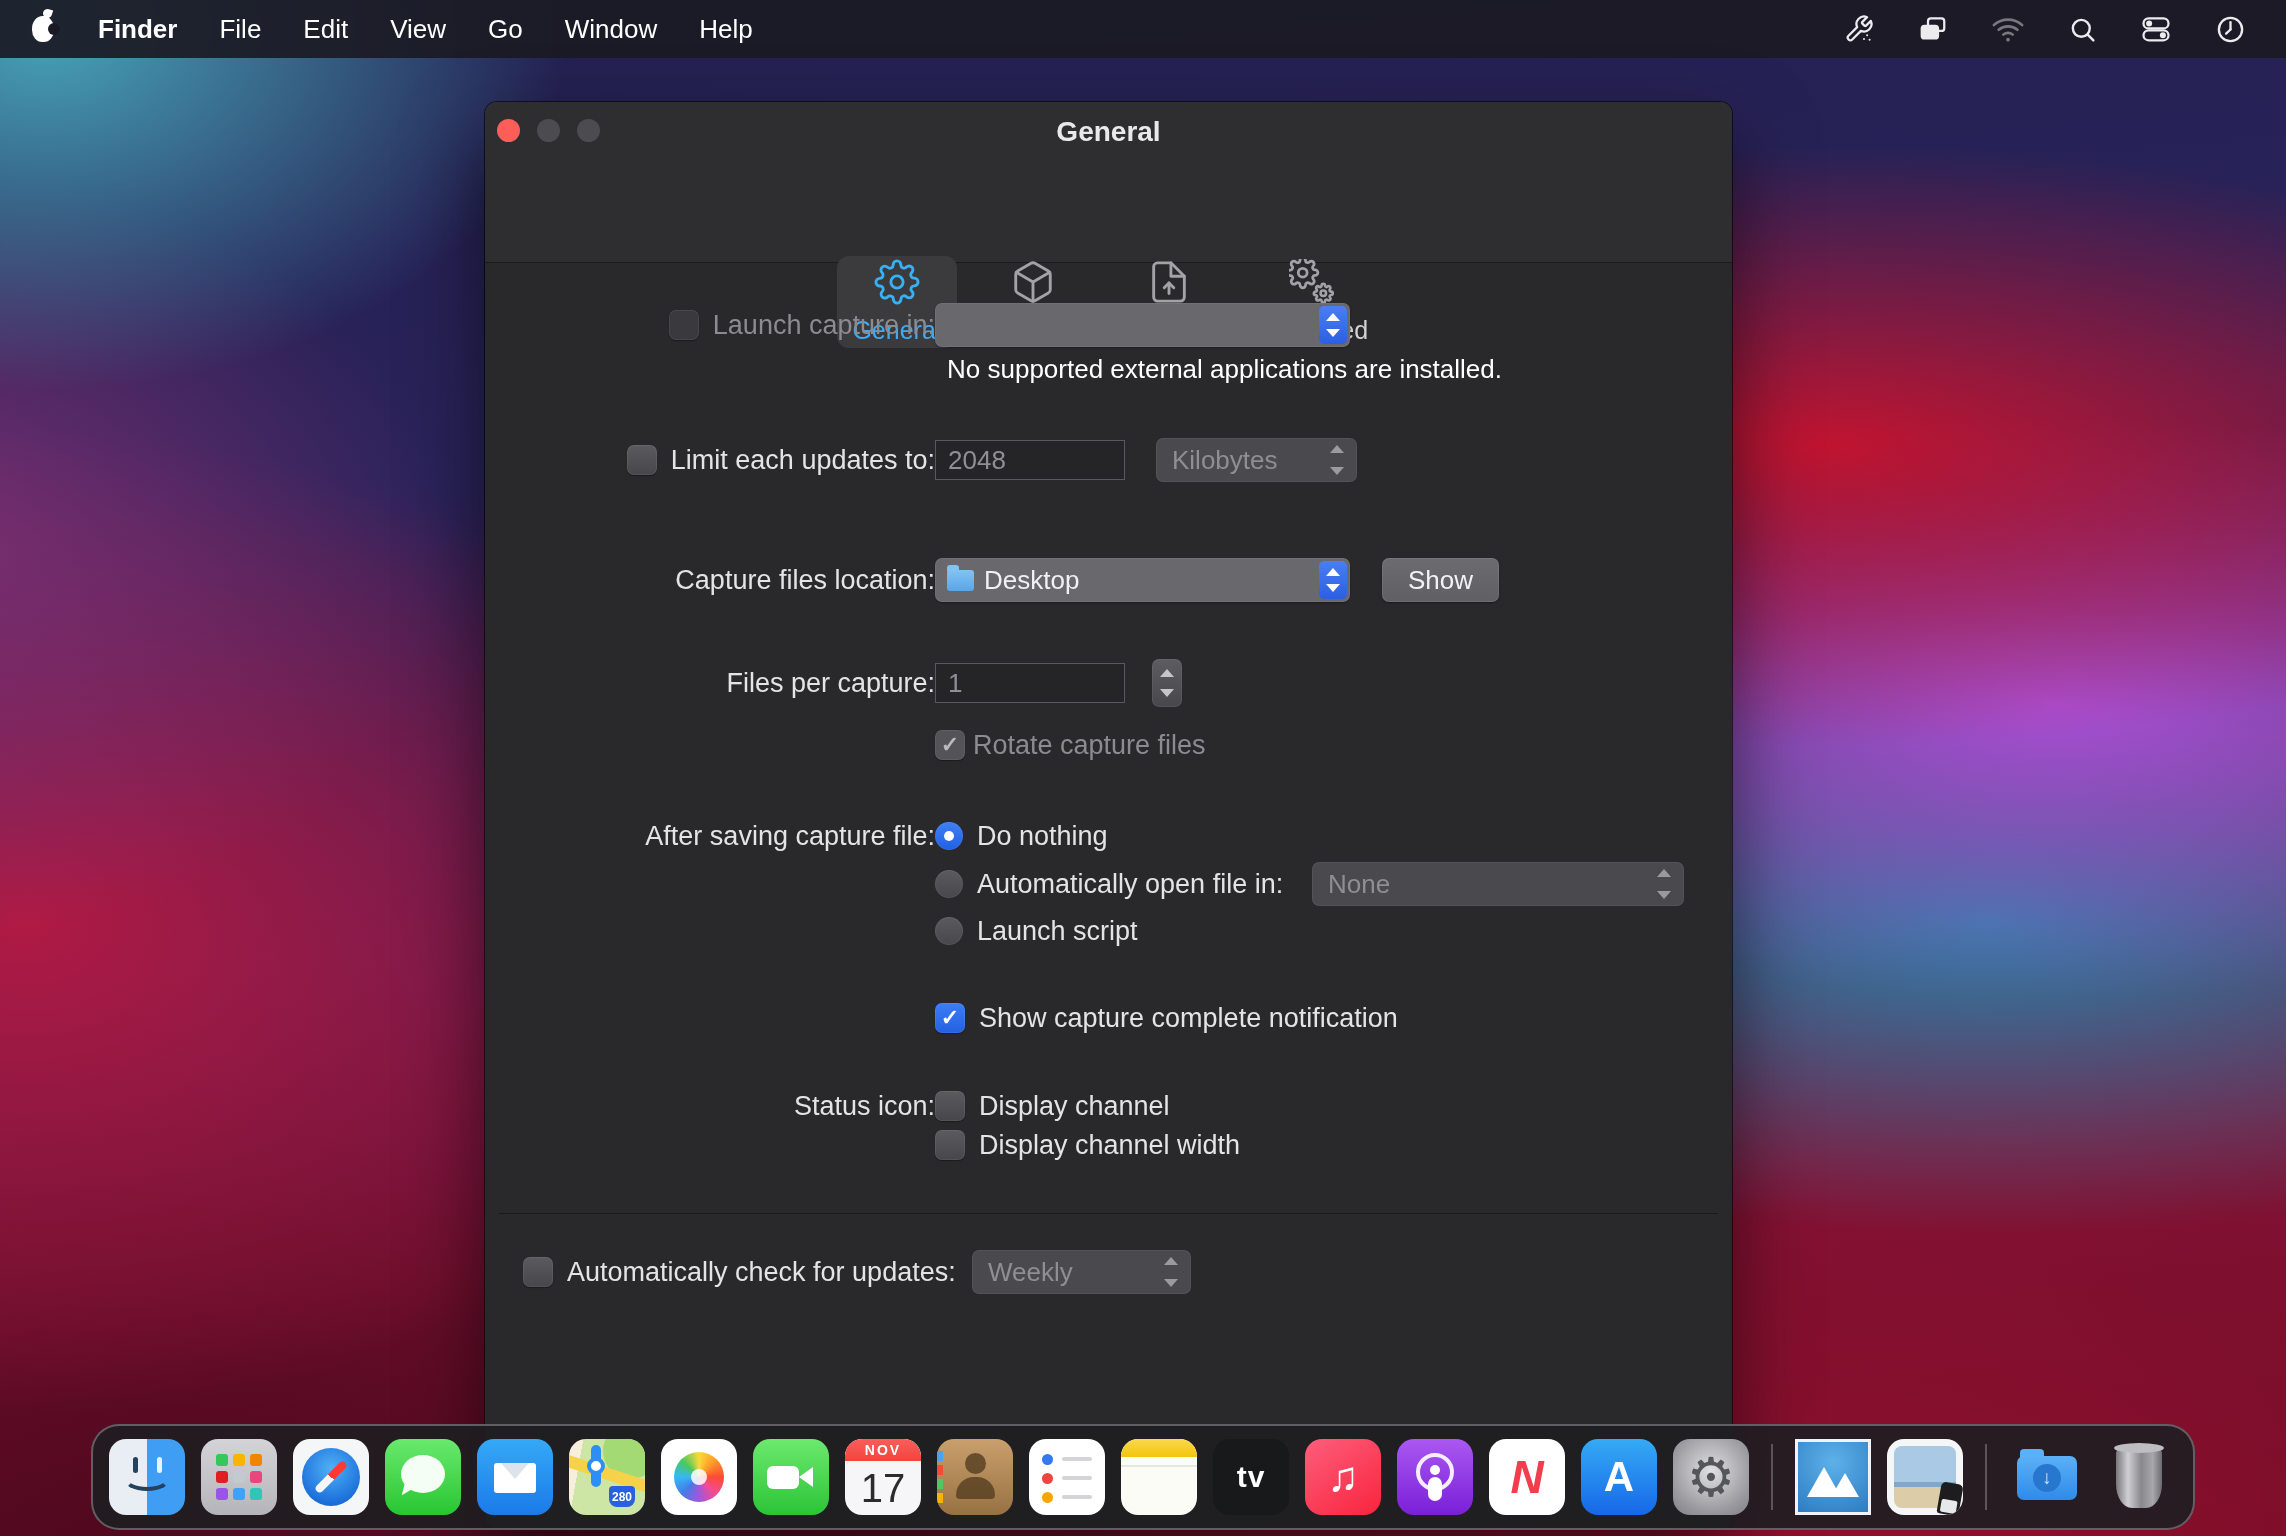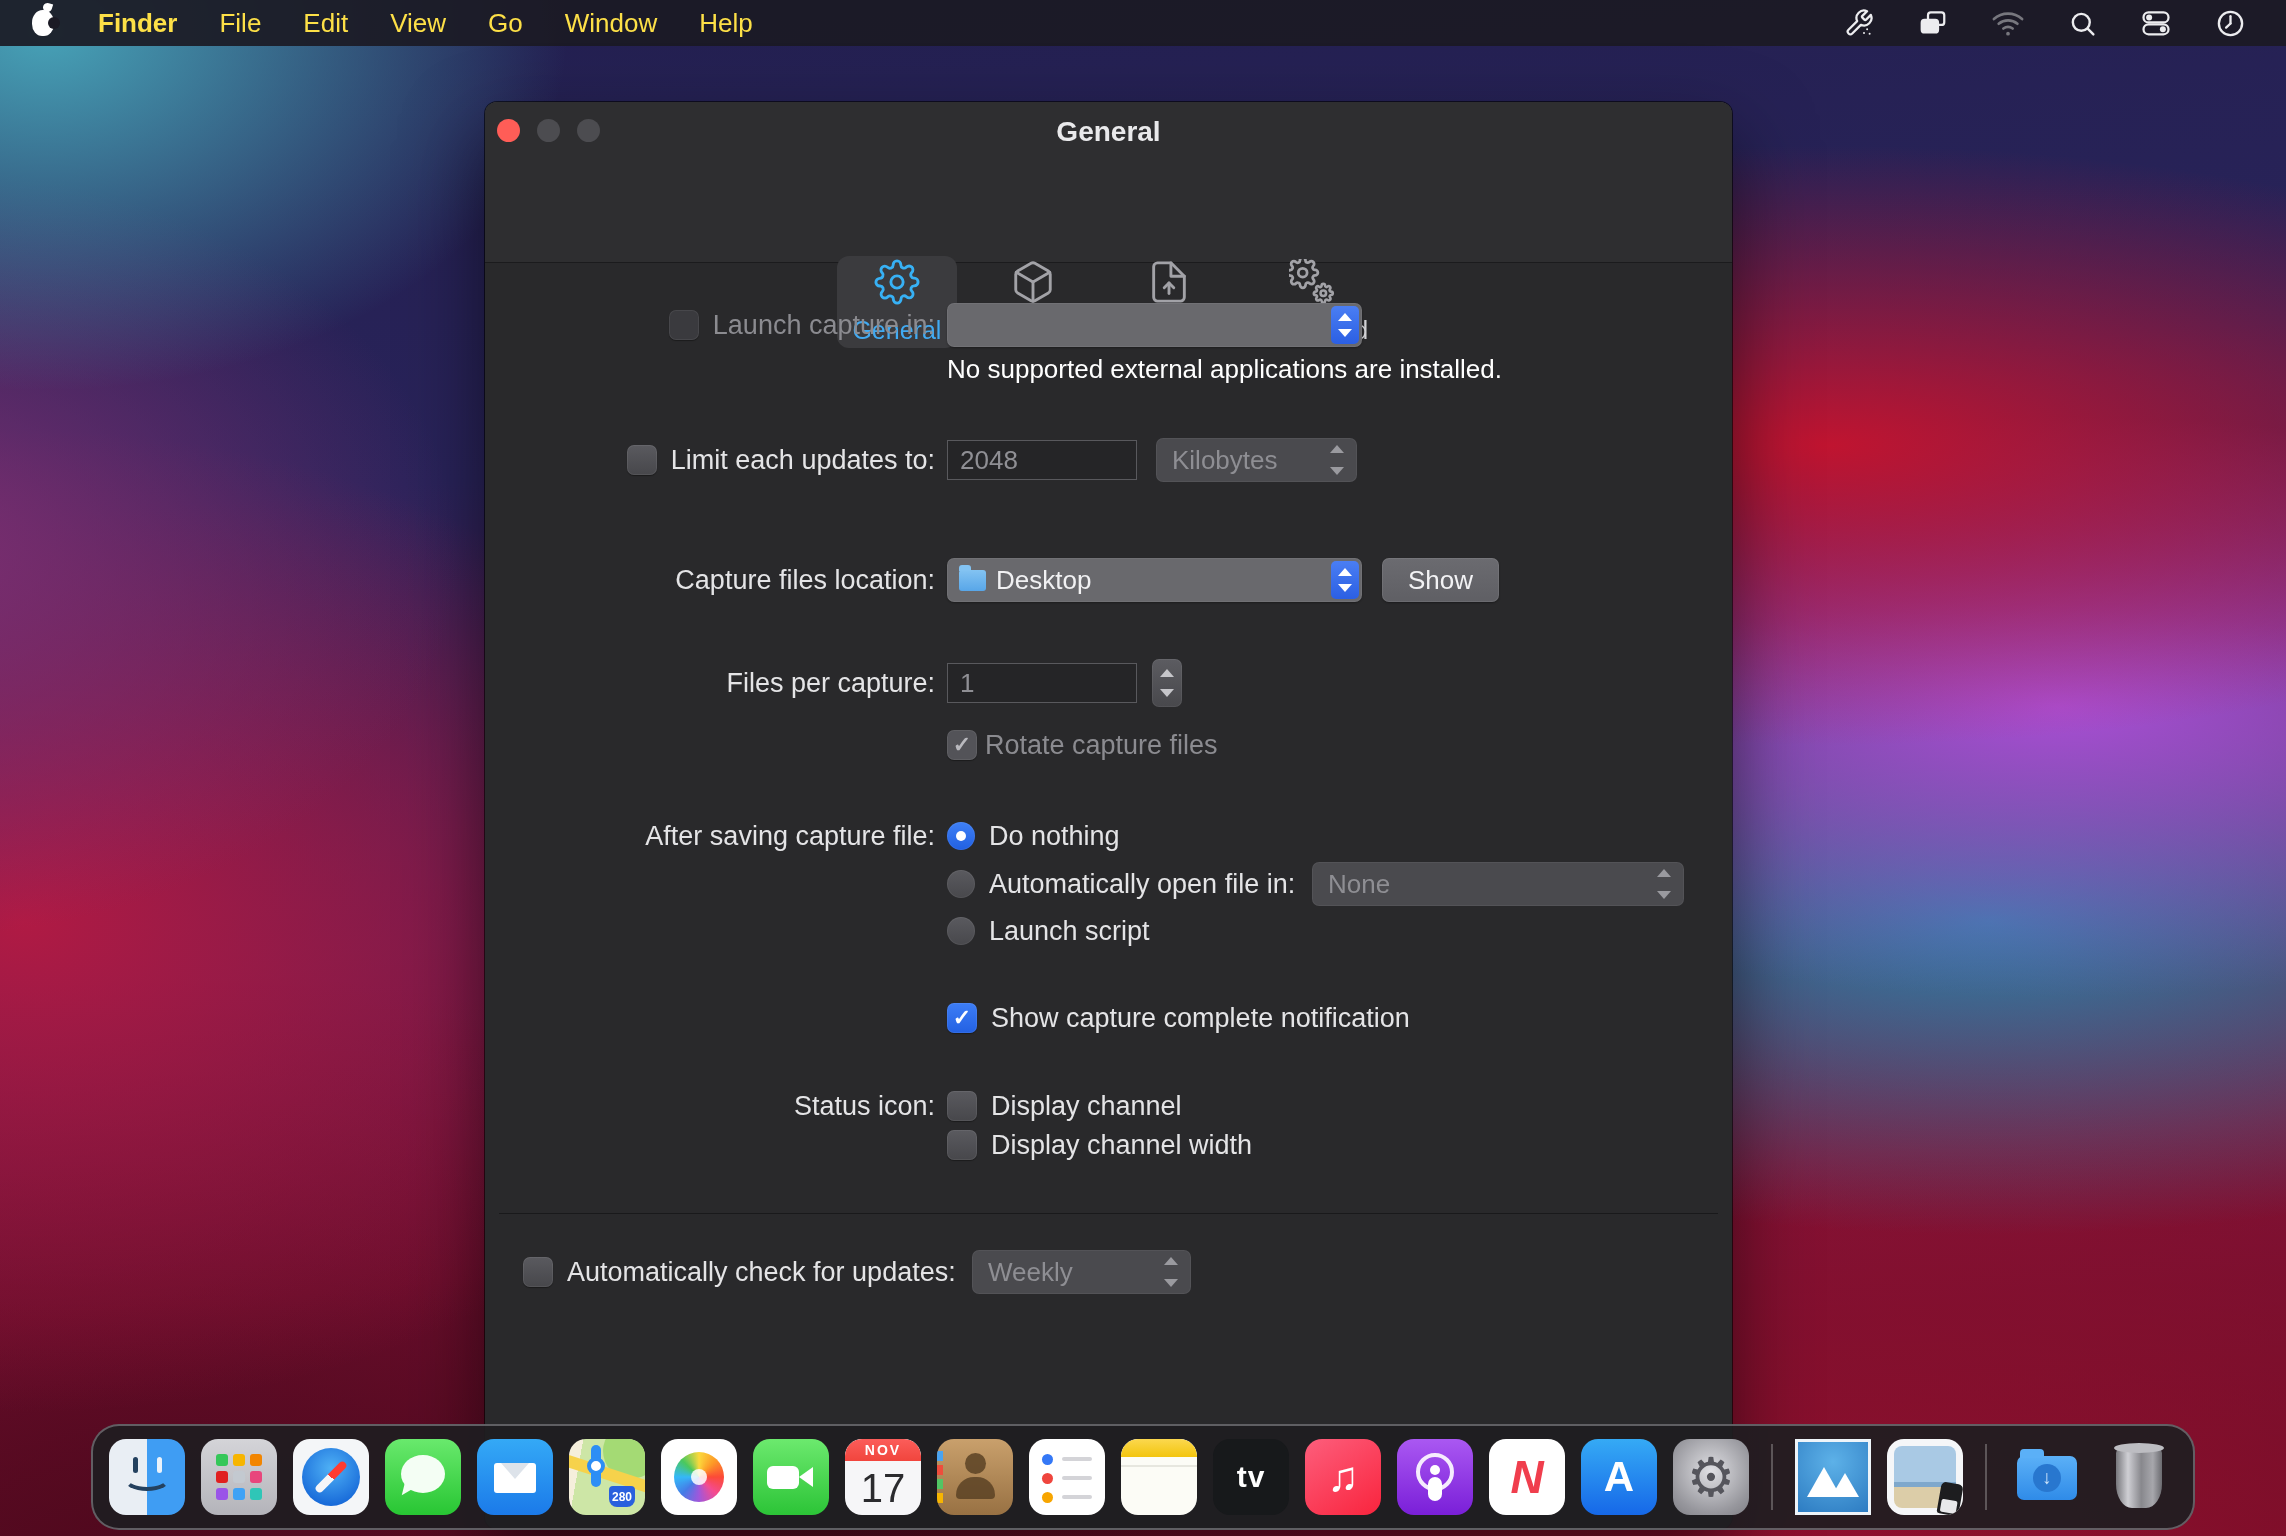--- a/index.html
+++ b/index.html
@@ -10,22 +10,22 @@
       radial-gradient(1000px 700px at -4% 36%, #7c2f72 0%, rgba(124,47,114,0) 55%),
       radial-gradient(1250px 820px at 1% 60%, #b01a44 0%, rgba(176,26,68,0) 60%),
       radial-gradient(1500px 950px at 8% 104%, #4e081c 0%, rgba(78,8,28,0) 66%),
       radial-gradient(1500px 500px at 80% 29%, #c01430 0%, rgba(192,20,48,0) 60%),
       radial-gradient(1400px 500px at 90% 46%, #a84fd4 0%, rgba(168,79,212,0) 58%),
       radial-gradient(1500px 540px at 87% 60%, #2f7fa6 0%, rgba(47,127,166,0) 58%),
       radial-gradient(2100px 950px at 80% 106%, #96102e 0%, rgba(150,16,46,0) 70%),
       linear-gradient(175deg, #232050 0%, #29235a 30%, #5e1b4e 56%, #7e1238 76%, #540b22 100%);
   }
   
-  .menubar{position:absolute;left:0;top:0;width:100%;height:46px;background:rgba(27,26,36,.92);
-    display:flex;align-items:center;color:#fde047;font-size:26px;}
+  .menubar{position:absolute;left:0;top:0;width:100%;height:58px;background:rgba(27,26,36,.92);
+    display:flex;align-items:center;color:#ffffff;font-size:26px;}
   .mb-left{display:flex;align-items:center;gap:42px;padding-left:32px;}
   .mb-app{font-weight:700;}
   .mb-item{font-weight:400;}
   .apple{position:relative;width:22px;height:26px;background:#fff;
     border-radius:48% 48% 46% 46%;margin-right:2px;}
   .apple::before{content:"";position:absolute;top:-7px;left:11px;width:9px;height:9px;
     background:#fff;border-radius:50% 0 50% 50%;transform:rotate(18deg);}
   .apple::after{content:"";position:absolute;top:7px;right:-6px;width:12px;height:12px;
     background:rgba(27,26,36,1);border-radius:50%;}
   .mb-right{margin-left:auto;display:flex;align-items:center;gap:44px;padding-right:40px;}
@@ -45,21 +45,21 @@
   .tabs{position:absolute;left:0;top:154px;width:100%;display:flex;justify-content:center;gap:16px;}
   .tab{display:flex;flex-direction:column;align-items:center;justify-content:center;gap:5px;
     min-width:96px;height:92px;border-radius:12px;padding:0 12px;color:#d2d2d5;font-size:25px;}
   .tab svg{color:#a2a2a7;}
   .tab.sel{background:#3b3b3e;color:#41aaf2;}
   .tab.sel svg{color:#37b1f5;}
   
   .row{position:absolute;left:0;width:100%;height:46px;display:flex;align-items:center;}
   .lblcol{flex:0 0 450px;display:flex;justify-content:flex-end;align-items:center;gap:14px;
     text-align:right;}
-  .ctl{margin-left:12px;}
+  .ctl{margin-left:0;}
   .dim{color:#8b8b90;}
   .helper{position:absolute;left:462px;top:252px;font-size:26px;color:#ffffff;}
   
   .cb{width:30px;height:30px;border-radius:7px;flex:0 0 auto;position:relative;
     background:linear-gradient(#5a5a5f,#47474b);box-shadow:inset 0 0 0 1px rgba(255,255,255,.07),0 1px 1px rgba(0,0,0,.35);}
   .cb.dis{background:#3a3a3e;}
   .cb.on{background:linear-gradient(#3d7df5,#2361e3);}
   .cb.on::after{content:"✓";position:absolute;left:0;top:0;width:100%;height:100%;
     display:flex;align-items:center;justify-content:center;color:#fff;font-size:22px;font-weight:700;}
   .cb.ongray{background:#535358;}

